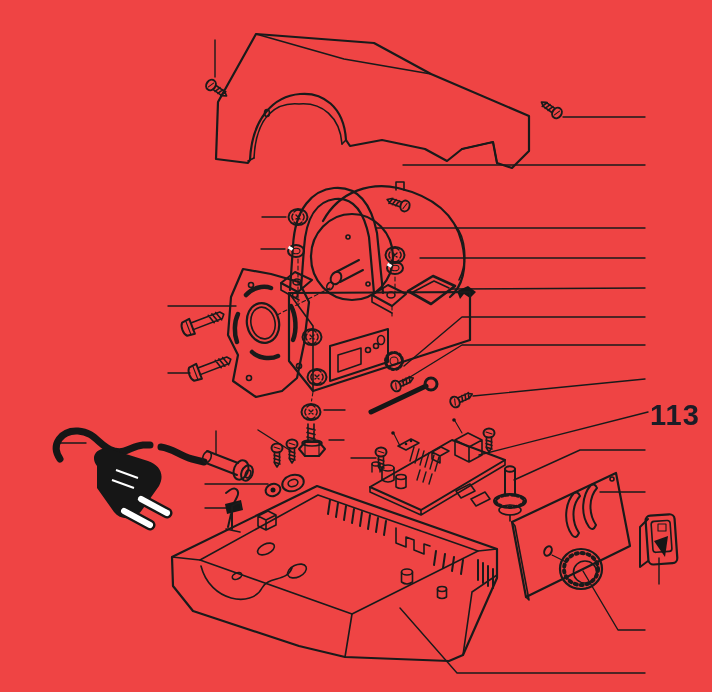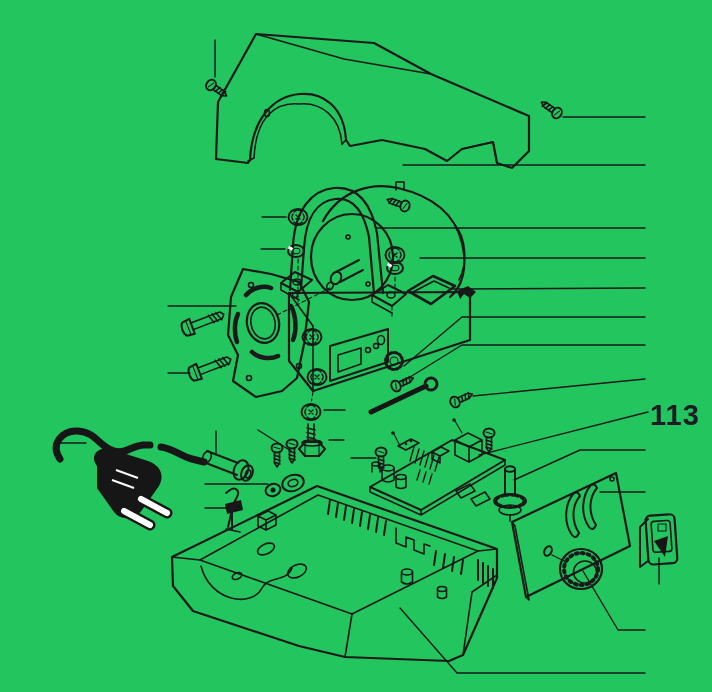--- a/index.html
+++ b/index.html
@@ -1,16 +1,16 @@
 <!DOCTYPE html>
 <html><head>
 <meta charset="utf-8">
 <style>
   html,body{margin:0;padding:0;background:#ffffff;}
-  .stage{position:relative;width:712px;height:692px;background:#22c55e;overflow:hidden;
+  .stage{position:relative;width:712px;height:692px;background:#ef4444;overflow:hidden;
          font-family:"Liberation Sans", sans-serif;}
   .ink{stroke:#1a1a1a;fill:none;stroke-linecap:round;stroke-linejoin:round;}
   .w1{stroke-width:1.1}
   .w14{stroke-width:1.4}
   .w15{stroke-width:1.6}
   .w2{stroke-width:2}
   .w22{stroke-width:2.2}
   .w25{stroke-width:2.6}
   .thick{stroke-width:4.5}
   .fillink{fill:#161616;stroke:none;}

